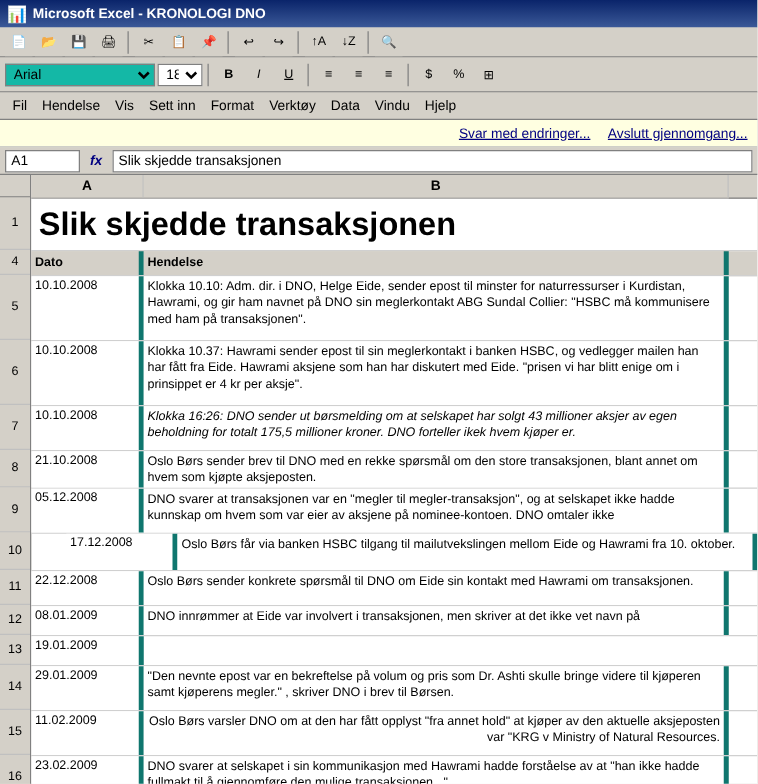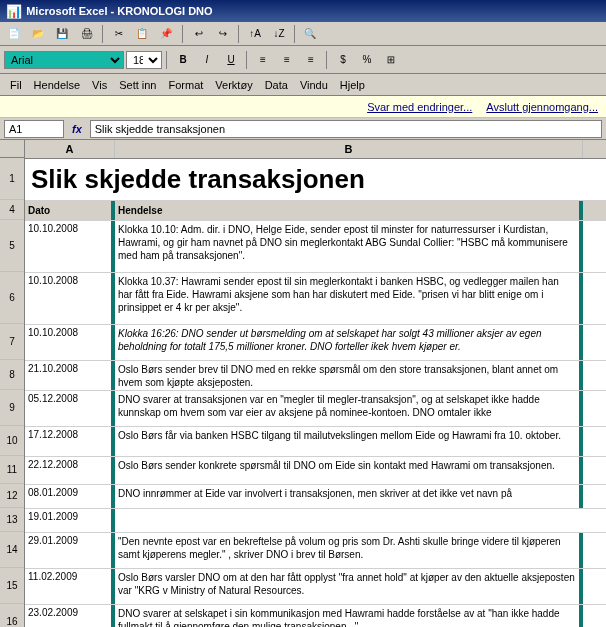--- a/index.html
+++ b/index.html
@@ -345,21 +345,21 @@
 
     <div class="grid-row" style="height:36px;">
       <div class="cell col-a" style="align-items:flex-start; padding-top:2px;">
         <span>05.12.2008</span>
       </div>
       <div class="cell col-b" style="white-space:normal; word-wrap:break-word; line-height:1.3; padding:2px 3px;">
         <span style="white-space:normal; word-wrap:break-word;">DNO svarer at transaksjonen var en "megler til megler-transaksjon", og at selskapet ikke hadde kunnskap om hvem som var eier av aksjene på nominee-kontoen. DNO omtaler ikke</span>
       </div>
     </div>
 
-    <div class="grid-row" style="height:30px;">
+    <div class="grid-row" style="height:30px;padding-left:28px;">
       <div class="cell col-a" style="align-items:flex-start; padding-top:2px;">
         <span>17.12.2008</span>
       </div>
       <div class="cell col-b" style="white-space:normal; word-wrap:break-word; line-height:1.3; padding:2px 3px;">
         <span style="white-space:normal; word-wrap:break-word;">Oslo Børs får via banken HSBC tilgang til mailutvekslingen mellom Eide og Hawrami fra 10. oktober.</span>
       </div>
     </div>
 
     <div class="grid-row" style="height:28px;">
       <div class="cell col-a" style="align-items:flex-start; padding-top:2px;">
@@ -387,31 +387,31 @@
 
     <div class="grid-row" style="height:36px;">
       <div class="cell col-a" style="align-items:flex-start; padding-top:2px;">
         <span>29.01.2009</span>
       </div>
       <div class="cell col-b" style="white-space:normal; word-wrap:break-word; line-height:1.3; padding:2px 3px;">
         <span style="white-space:normal; word-wrap:break-word;">"Den nevnte epost var en bekreftelse på volum og pris som Dr. Ashti skulle bringe videre til kjøperen samt kjøperens megler." , skriver DNO i brev til Børsen.</span>
       </div>
     </div>
 
+    <div class="grid-row" style="height:36px;text-align:right;">
+      <div class="cell col-a" style="align-items:flex-start; padding-top:2px;">
+        <span>11.02.2009</span>
+      </div>
+      <div class="cell col-b" style="white-space:normal; word-wrap:break-word; line-height:1.3; padding:2px 3px;">
+        <span style="white-space:normal; word-wrap:break-word;">Oslo Børs varsler DNO om at den har fått opplyst "fra annet hold" at kjøper av den aktuelle aksjeposten var "KRG v Ministry of Natural Resources.</span>
+      </div>
+    </div>
+
     <div class="grid-row" style="height:36px;">
       <div class="cell col-a" style="align-items:flex-start; padding-top:2px;">
-        <span>11.02.2009</span>
-      </div>
-      <div class="cell col-b" style="white-space:normal; word-wrap:break-word; line-height:1.3; padding:2px 3px;">
-        <span style="white-space:normal; word-wrap:break-word;">Oslo Børs varsler DNO om at den har fått opplyst "fra annet hold" at kjøper av den aktuelle aksjeposten var "KRG v Ministry of Natural Resources.</span>
-      </div>
-    </div>
-
-    <div class="grid-row" style="height:36px;">
-      <div class="cell col-a" style="align-items:flex-start; padding-top:2px;">
         <span>23.02.2009</span>
       </div>
       <div class="cell col-b" style="white-space:normal; word-wrap:break-word; line-height:1.3; padding:2px 3px;">
         <span style="white-space:normal; word-wrap:break-word;">DNO svarer at selskapet i sin kommunikasjon med Hawrami hadde forståelse av at "han ikke hadde fullmakt til å gjennomføre den mulige transaksjonen..."</span>
       </div>
     </div>
 
   </div>
 </div>
 

